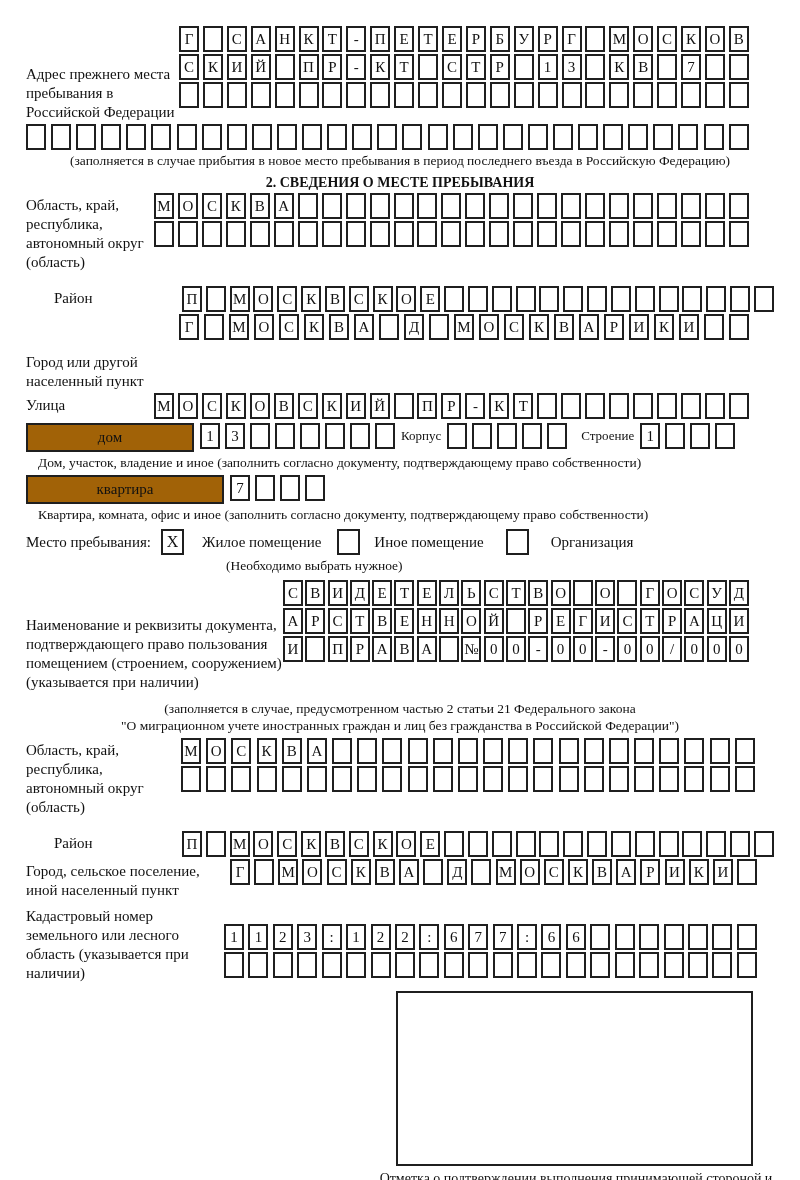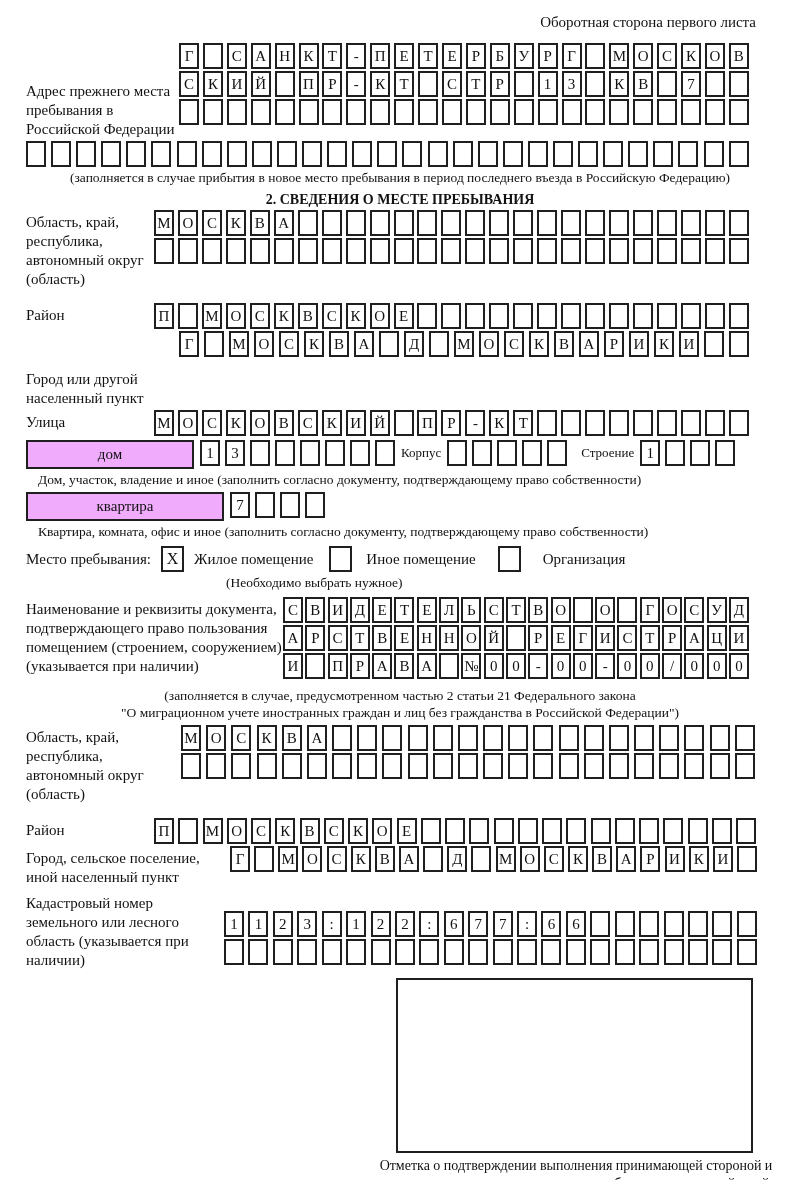--- a/index.html
+++ b/index.html
@@ -32,58 +32,57 @@
   .w574 { width: 574px; }
   .w602 { width: 602px; }
   .w527 { width: 527px; }
   .w533 { width: 533px; }
   .w466 { width: 466px; }
 
   
   .lw153 { width: 153px; margin-top: 36px; }
   .lw128 { width: 128px; }
   .lw155 { width: 155px; }
-  .lw257 { width: 257px; }
+  .lw257 { width: 257px; margin-top: 33px; }
   .lw204 { width: 204px; }
   .lw198 { width: 198px; }
 
   .caption { font-size: 13.5px; line-height: 17px; }
   .caption.center { text-align: center; }
   .sec-title { text-align: center; font-weight: bold; font-size: 14px; }
 
   .widebox {
     border: 2px solid #1f1f1f; height: 29px; display: flex;
-    align-items: center; justify-content: center; font-size: 15px; background: #f0abfc;
+    align-items: center; justify-content: center; font-size: 15px; background: #a16207;
   }
   .inline-lbl { font-size: 13px; padding: 5px 6px 0 6px; white-space: nowrap; }
 
   .gaprow { display: flex; align-items: flex-start; }
   .gaprow .cellrow { justify-content: flex-start; }
   .gaprow .cell { margin-right: 5px; }
   .gaprow .cell:last-child { margin-right: 0; }
 
   .checkbox {
     width: 23px; height: 26px; border: 2px solid #1f1f1f; display: flex;
     align-items: center; justify-content: center; font-size: 16px; background: #fff; flex: 0 0 auto;
   }
   .placerow { display: flex; align-items: center; font-size: 15px; }
 
   .stamp-box { width: 357px; height: 175px; border: 2px solid #1f1f1f; margin-left: 370px; background: #fff; }
   .stamp-caption { width: 396px; margin-left: 352px; text-align: center; font-size: 14px; line-height: 18px; margin-top: 4px; }
 
   .mt2 { margin-top: 2px; } .mt4 { margin-top: 4px; } .mt6 { margin-top: 6px; }
-  .mt8 { margin-top: 8px; } .mt12 { margin-top: 12px; } .mt14 { margin-top: 14px; }
+  .mt8 { margin-top: 8px; } .mt12 { margin-top: 12px; } .mt14 { margin-top: 14px; margin-left: 28px; }
   .cap-indent { padding-left: 12px; }
 </style>
 </head>
 <body>
 
 <div class="page">
 
-  <div class="header-note">Оборотная сторона первого листа</div>
 
   <div class="frow mt12">
     <div class="flabel lw153">Адрес прежнего места пребывания в Российской Федерации</div>
     <div class="stack">
       <div class="cellrow w570">
           <div class="cell">Г</div>
           <div class="cell"></div>
           <div class="cell">С</div>
           <div class="cell">А</div>
           <div class="cell">Н</div>
@@ -384,21 +383,21 @@
         <div class="cell"></div>
         <div class="cell"></div>
         <div class="cell"></div>
       </div>
   </div>
   <div class="caption mt2 cap-indent">Квартира, комната, офис и иное (заполнить согласно документу, подтверждающему право собственности)</div>
 
   <div class="placerow mt6">
     <span>Место пребывания:</span>
     <span class="checkbox" style="margin-left:10px">X</span>
-    <span style="margin-left:10px">Жилое помещение</span>
+    <span style="margin-left:18px">Жилое помещение</span>
     <span class="checkbox" style="margin-left:16px"></span>
     <span style="margin-left:14px">Иное помещение</span>
     <span class="checkbox" style="margin-left:22px"></span>
     <span style="margin-left:22px">Организация</span>
   </div>
   <div class="caption mt2" style="padding-left:200px">(Необходимо выбрать нужное)</div>
 
   <div class="frow mt6">
     <div class="flabel lw257">Наименование и реквизиты документа, подтверждающего право пользования помещением (строением, сооружением) (указывается при наличии)</div>
     <div class="stack">

